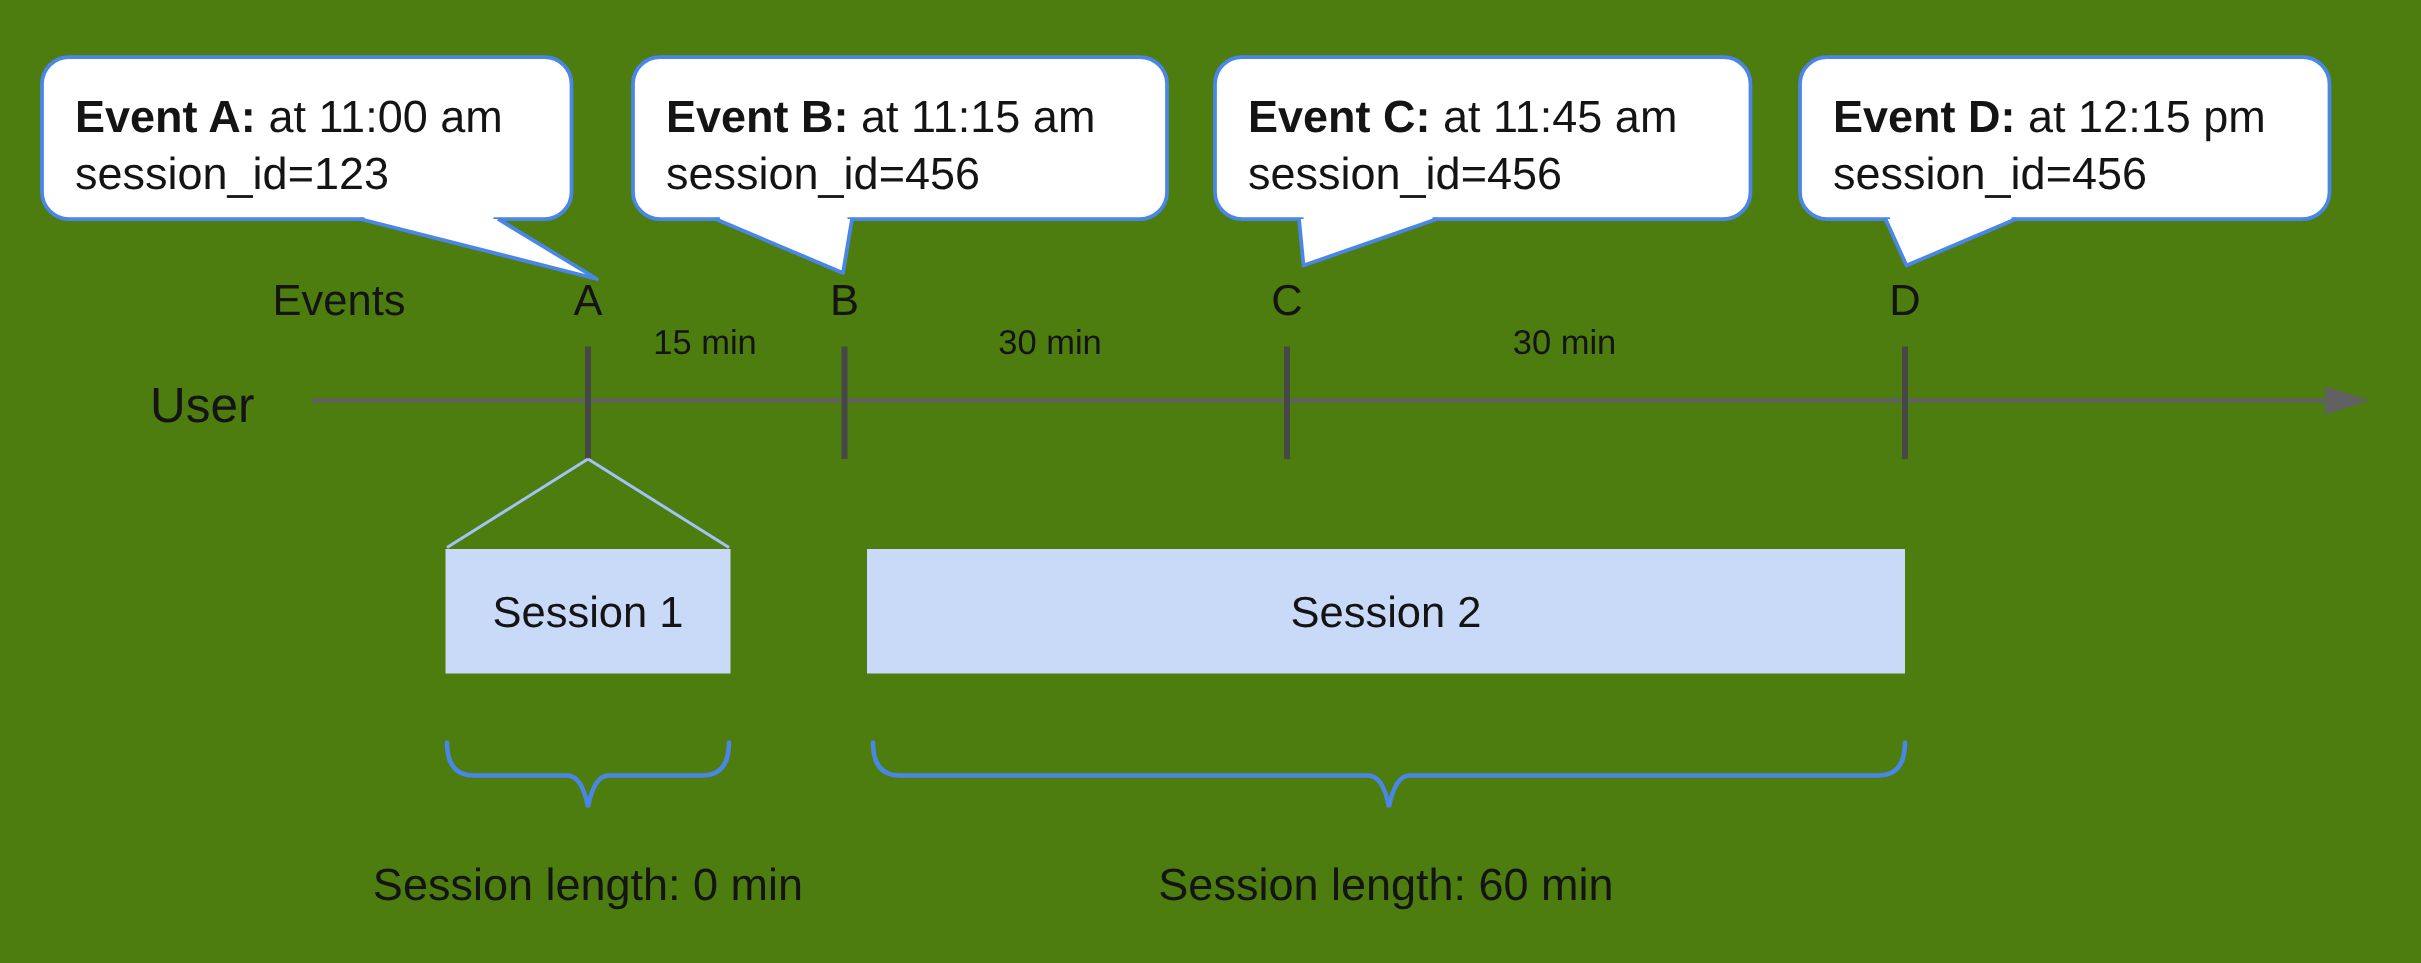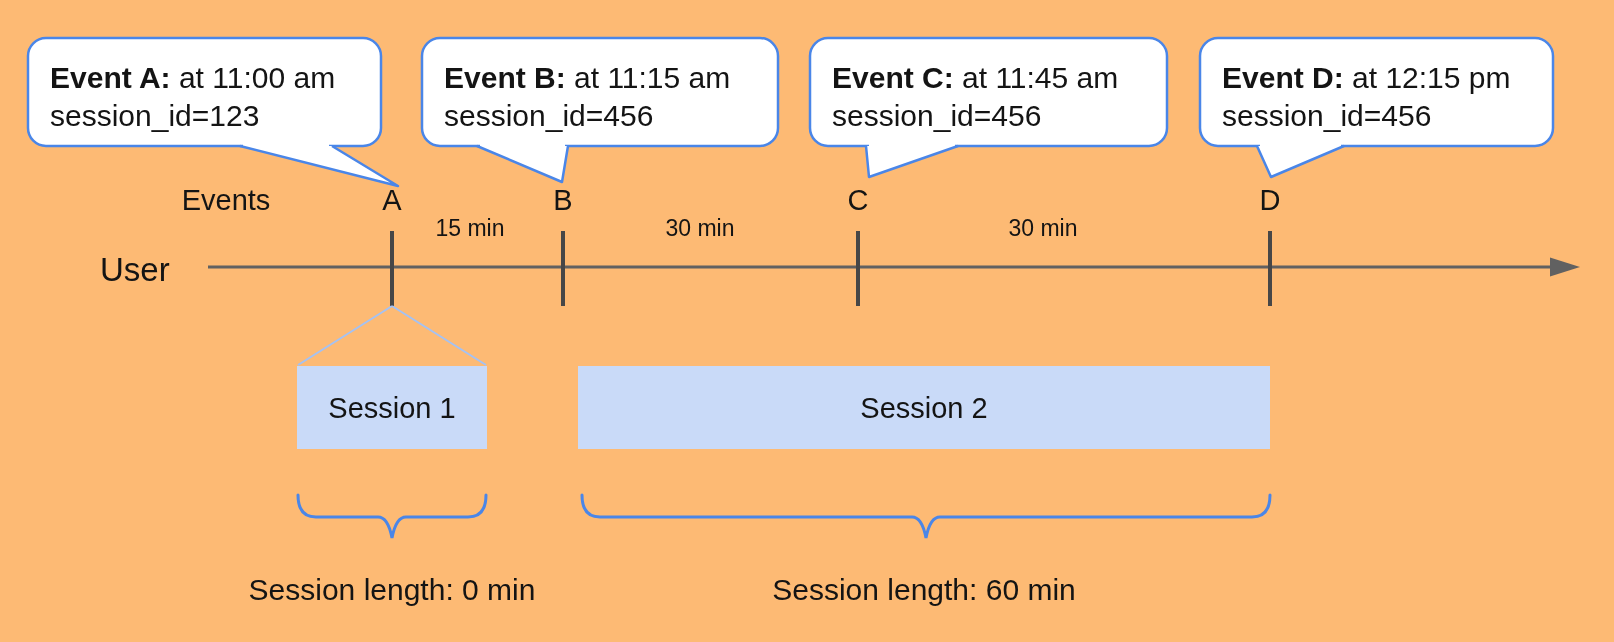--- a/index.html
+++ b/index.html
@@ -4,21 +4,21 @@
 <style>
   html, body {
     margin: 0;
     padding: 0;
     background: #ffffff;
   }
   .canvas {
     width: 1614px;
     height: 642px;
     position: relative;
-    background: #fdba74;
+    background: #4d7c0f;
   }
   svg text {
     font-family: "Liberation Sans", sans-serif;
     fill: #141414;
   }
   .bubble-text { font-size: 30px; }
   .bold { font-weight: bold; }
   .callout-box { fill: #ffffff; stroke: #4a86e8; stroke-width: 2.5px; }
   .tail-erase { stroke: #ffffff; stroke-width: 4px; }
   .tail { fill: #ffffff; stroke: #4a86e8; stroke-width: 2.5px; stroke-linejoin: round; }

